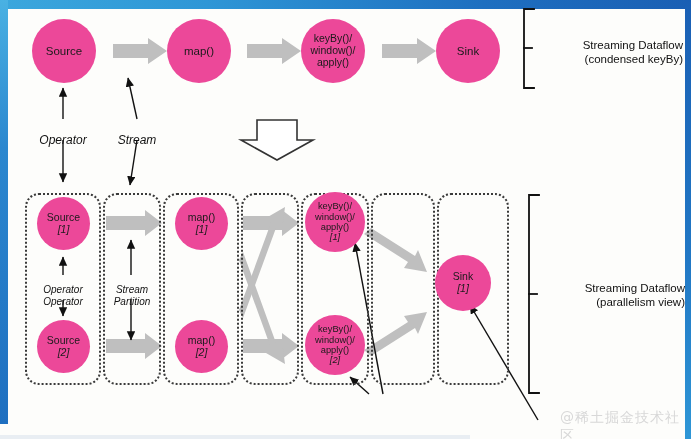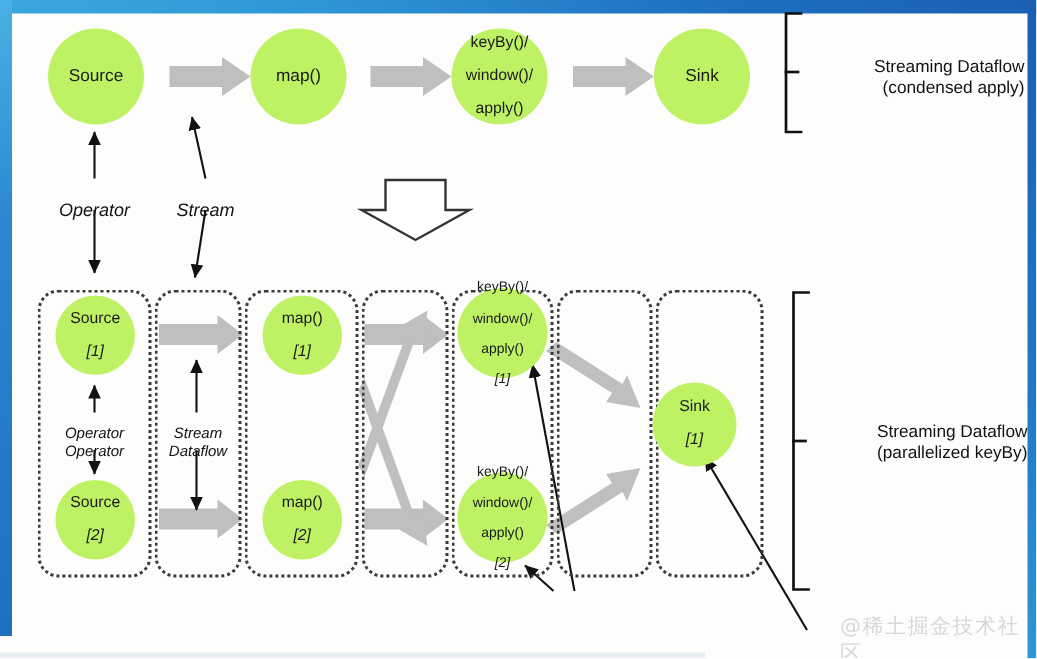--- a/index.html
+++ b/index.html
@@ -10,23 +10,23 @@
   .frame-top{position:absolute;left:0;top:0;width:691px;height:9px;
     background:linear-gradient(90deg,#3ba7dd 0%,#2e96d6 30%,#1e6fc0 70%,#1a5fb4 100%);}
   .frame-left{position:absolute;left:0;top:0;width:8px;height:424px;
     background:linear-gradient(180deg,#49b1e3 0%,#2b87cf 35%,#1e6fc0 100%);}
   .frame-right{position:absolute;right:0;top:0;width:6px;height:439px;
     background:linear-gradient(180deg,#1a5fb4 0%,#2178c5 60%,#2e96d6 100%);}
   .frame-bottom{position:absolute;left:0;bottom:0;width:470px;height:4px;background:#e9eef3;}
   .inner-bg{position:absolute;left:8px;top:9px;width:677px;height:426px;background:#fdfdfb;}
 
   
-  .node{position:absolute;border-radius:50%;background:#bef264;
+  .node{position:absolute;border-radius:50%;background:#ec4899;
     display:flex;align-items:center;justify-content:center;text-align:center;
-    color:#1a1a1a;line-height:1.12;box-sizing:border-box;gap:10px;}
+    color:#1a1a1a;line-height:1.12;box-sizing:border-box;}
   .node .lbl{display:block;}
   .node .idx{display:block;font-style:italic;}
 
   
   .dbox{position:absolute;border:2px dotted #3a3a3a;border-radius:14px;box-sizing:border-box;
     background:transparent;}
 
   
   svg.layer{position:absolute;left:0;top:0;width:691px;height:439px;overflow:visible;}
 
@@ -131,21 +131,21 @@
 
   <div class="anno" style="left:23px;top:122px;width:80px;font-size:12px;">
     <span>Operator</span>
   </div>
   <div class="anno" style="left:105px;top:122px;width:64px;font-size:12px;">
     <span>Stream</span>
   </div>
 
   <div class="caption" style="left:549px;top:38px;width:134px;font-size:11.5px;">
     <span>Streaming Dataflow</span><br>
-    <span>(condensed apply)</span>
+    <span>(condensed keyBy)</span>
   </div>
 
   <div class="dbox" style="left:25px;top:193px;width:76px;height:192px;"></div>
   <div class="dbox" style="left:103px;top:193px;width:58px;height:192px;"></div>
   <div class="dbox" style="left:163px;top:193px;width:76px;height:192px;"></div>
   <div class="dbox" style="left:241px;top:193px;width:58px;height:192px;"></div>
   <div class="dbox" style="left:301px;top:193px;width:68px;height:192px;"></div>
   <div class="dbox" style="left:371px;top:193px;width:64px;height:192px;"></div>
   <div class="dbox" style="left:437px;top:193px;width:72px;height:192px;"></div>
 
@@ -184,26 +184,26 @@
     <span class="lbl">Sink</span>
     <span class="idx">[1]</span>
   </div>
 
   <div class="anno" style="left:28px;top:272px;width:70px;font-size:10px;">
     <span>Operator</span><br>
     <span>Operator</span>
   </div>
   <div class="anno" style="left:104px;top:272px;width:56px;font-size:10px;">
     <span>Stream</span><br>
-    <span>Dataflow</span>
+    <span>Partition</span>
   </div>
 
 
   <div class="caption" style="left:551px;top:281px;width:134px;font-size:11.5px;">
     <span>Streaming Dataflow</span><br>
-    <span>(parallelized keyBy)</span>
+    <span>(parallelism view)</span>
   </div>
 
   <div class="watermark" style="left:560px;top:409px;font-size:14px;">
     <span>@稀土掘金技术社区</span>
   </div>
 
 </div>
 
 </body></html>

